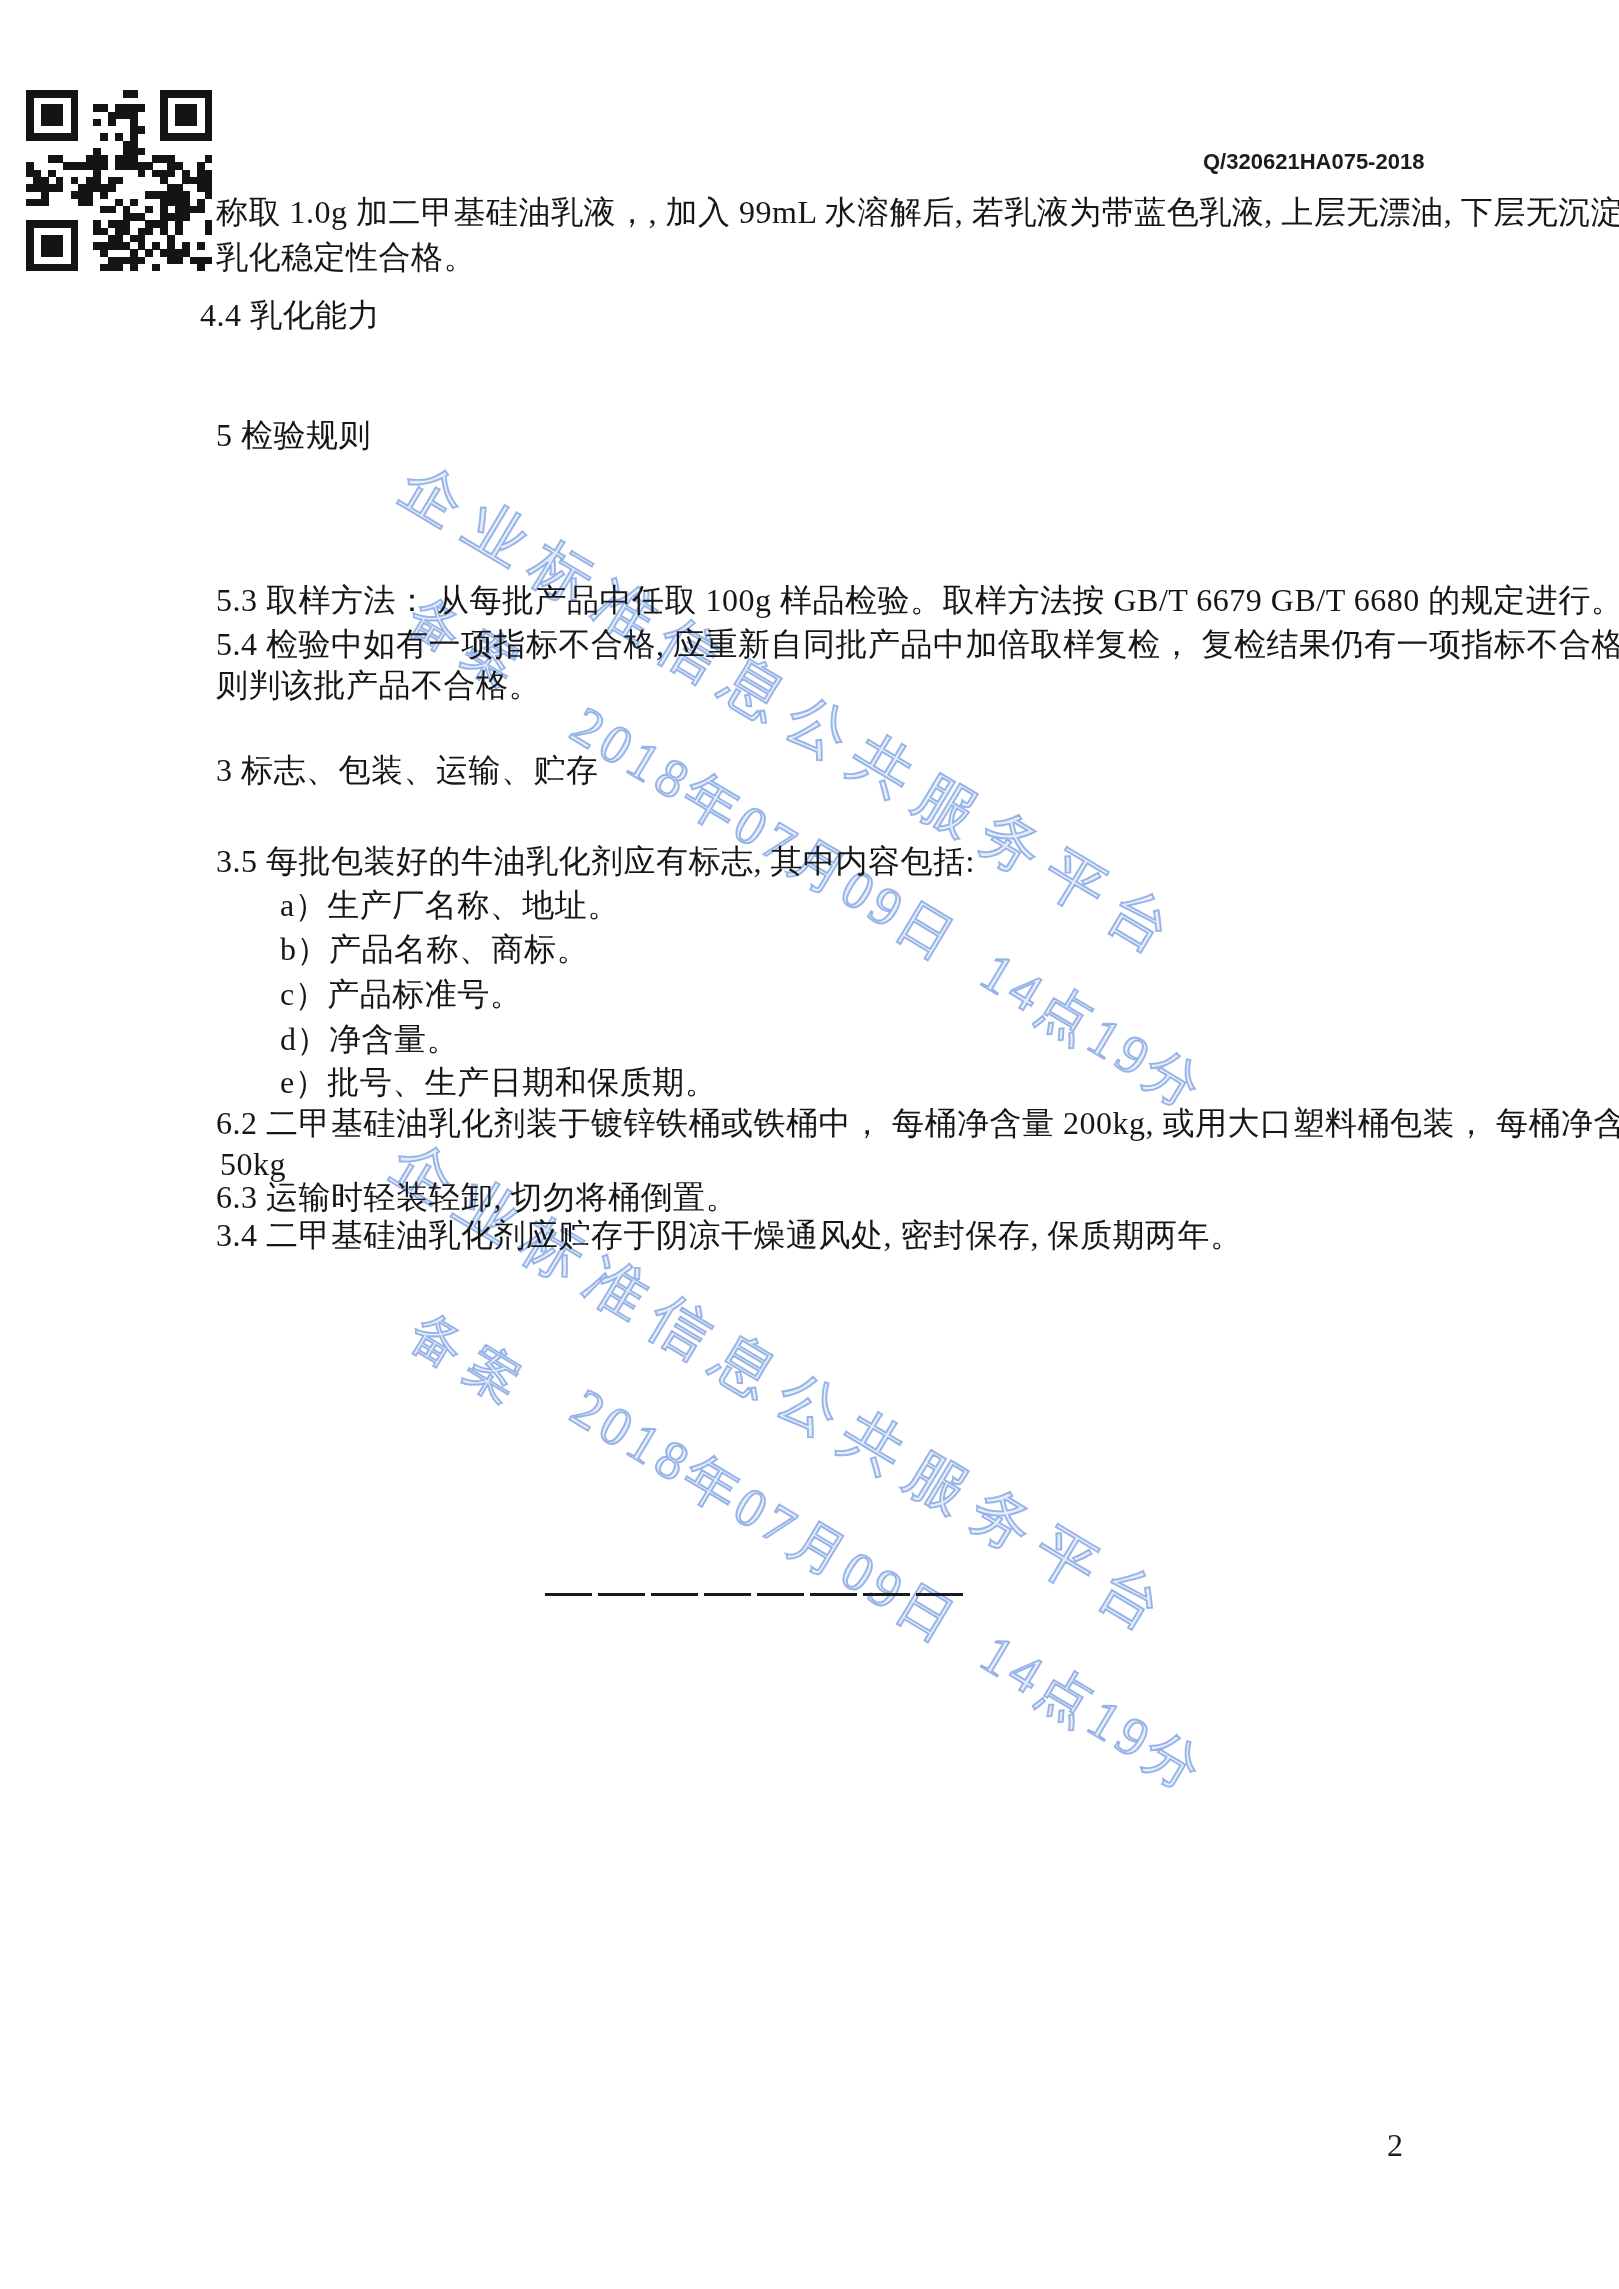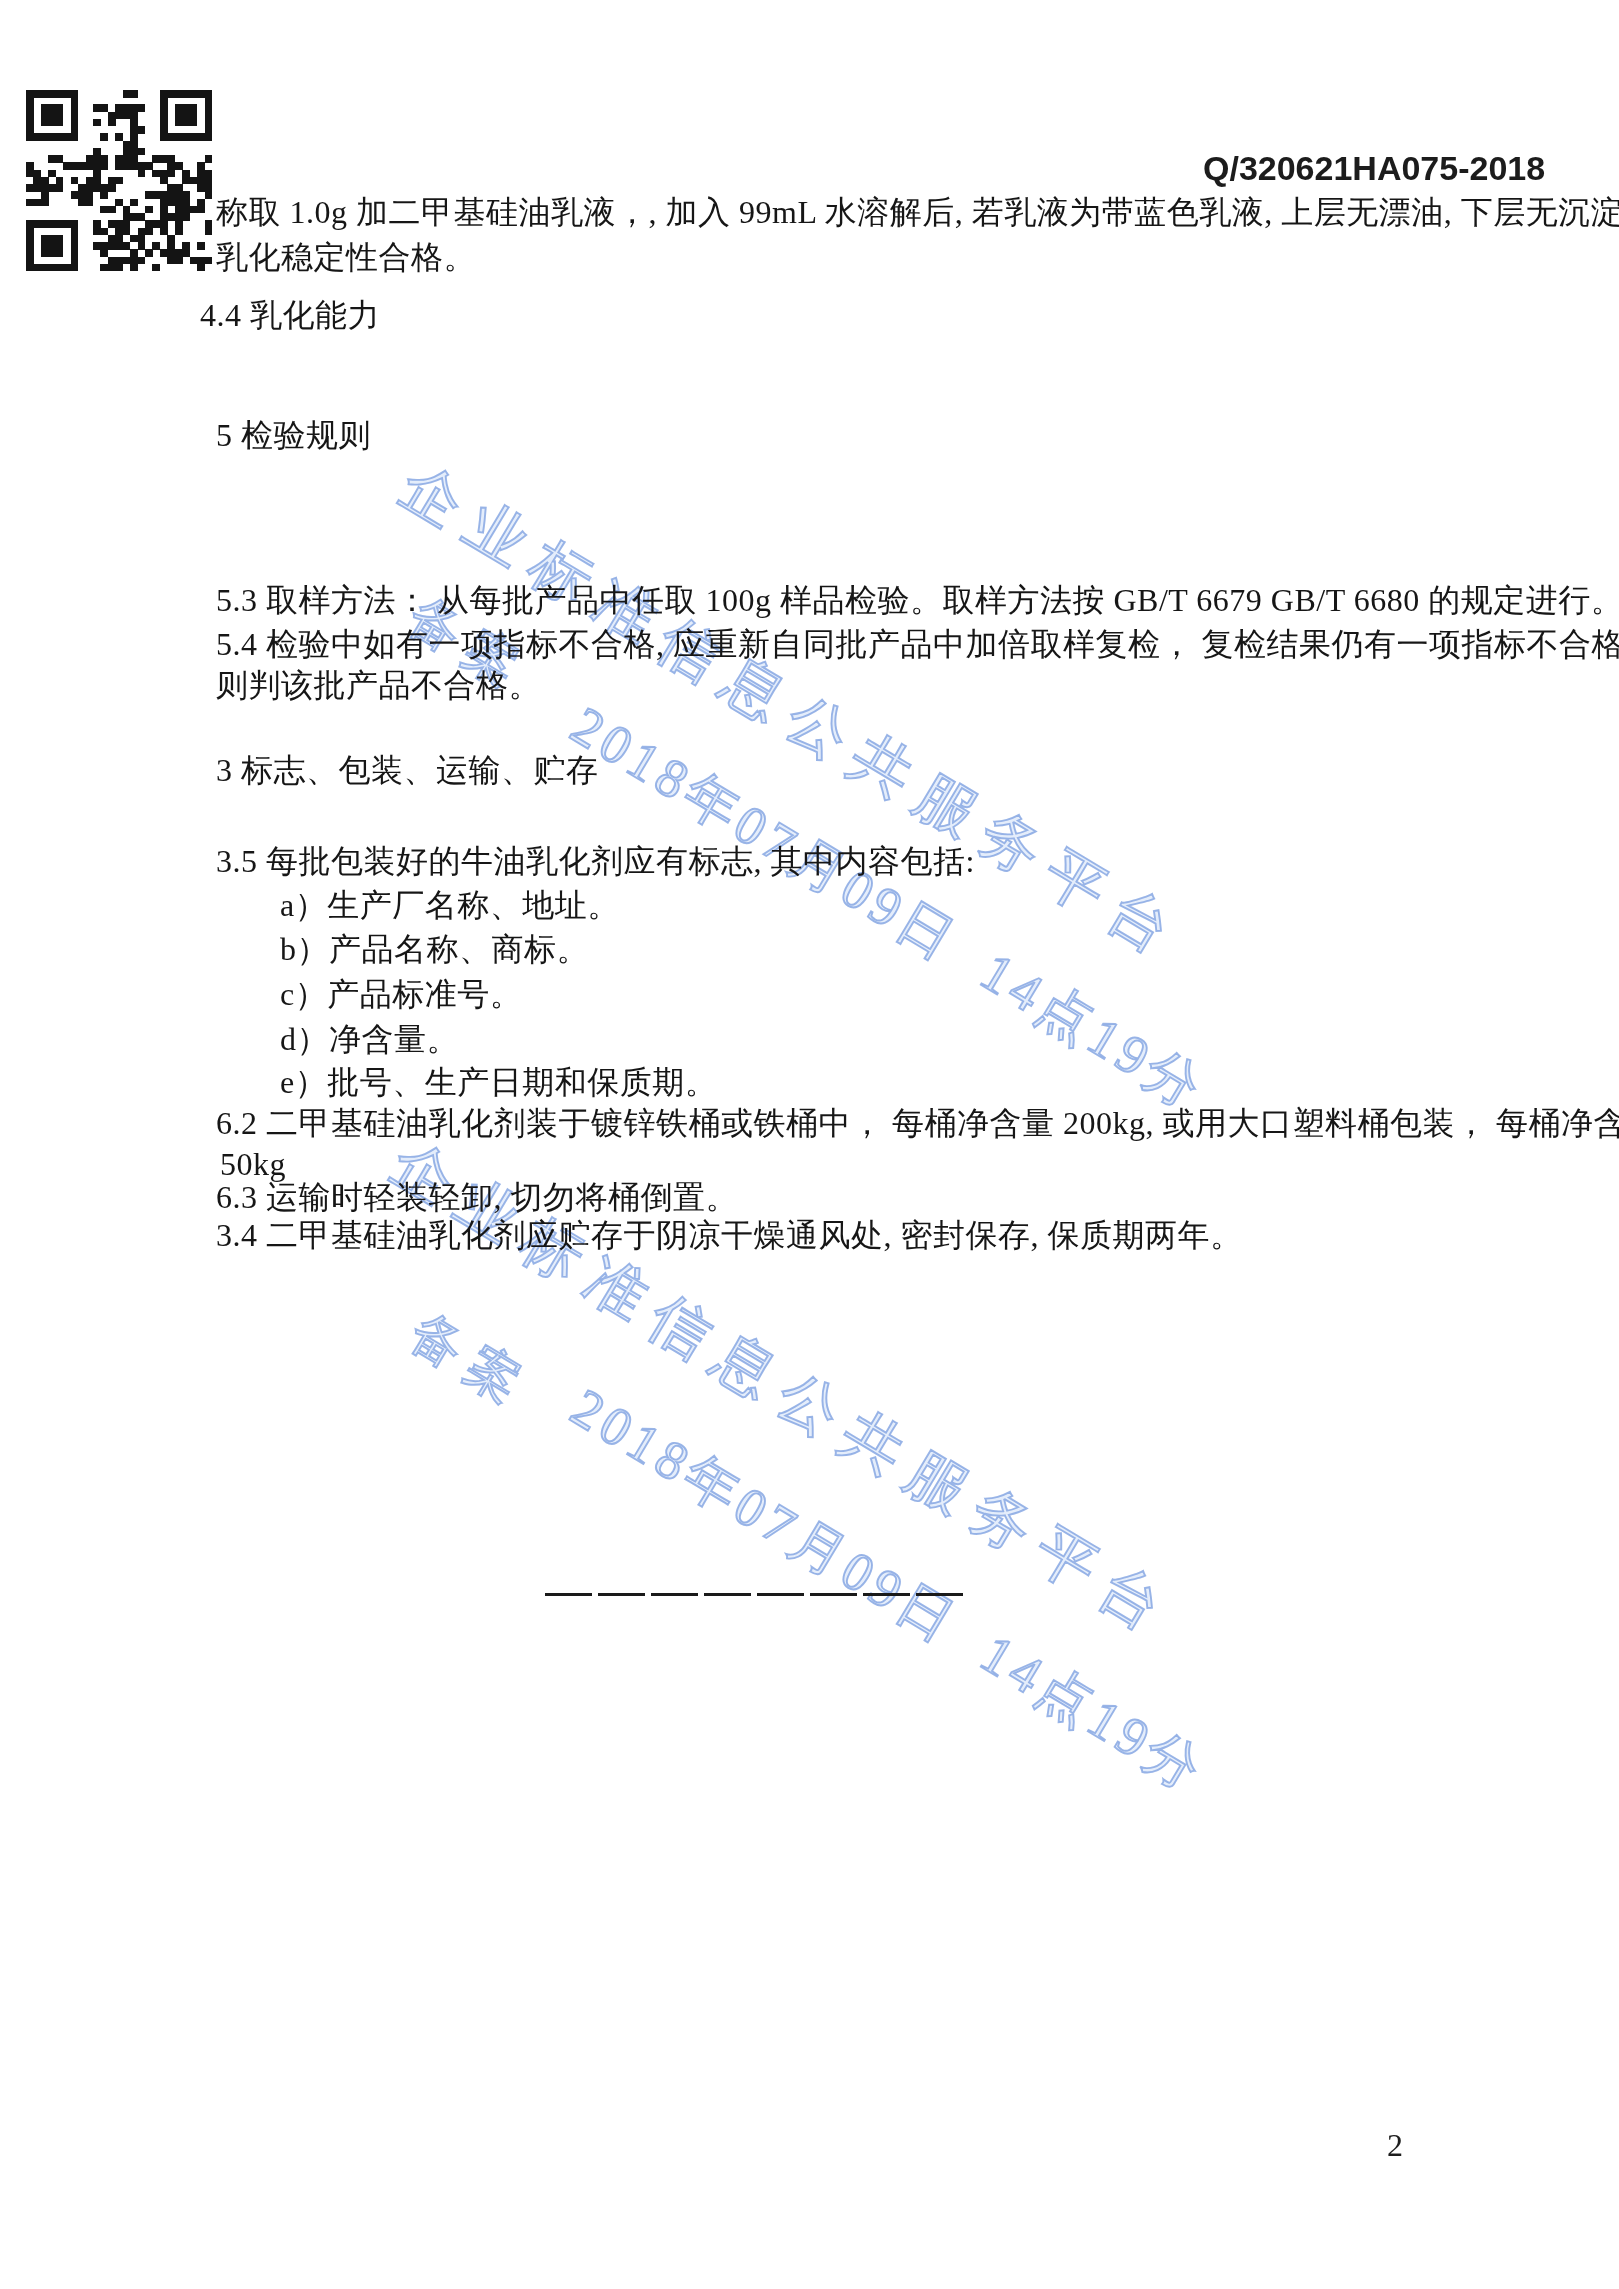--- a/index.html
+++ b/index.html
@@ -17,21 +17,21 @@
     font-size:32px;
     line-height:1.2;
     letter-spacing:0.5px;
     color:#161616;
   }
   .docnum{
     position:absolute;
     left:1203px;top:149px;
     font-family:"Liberation Sans","DejaVu Sans",sans-serif;
     font-weight:600;
-    font-size:34px;
+    font-size:22px;
     letter-spacing:0px;
     color:#1c1c1c;
   }
   .qr{
     position:absolute;left:26px;top:90px;width:186px;height:181px;
   }
   .divider{
     position:absolute;
     left:545px;top:1593px;
     width:421px;height:2.8px;

